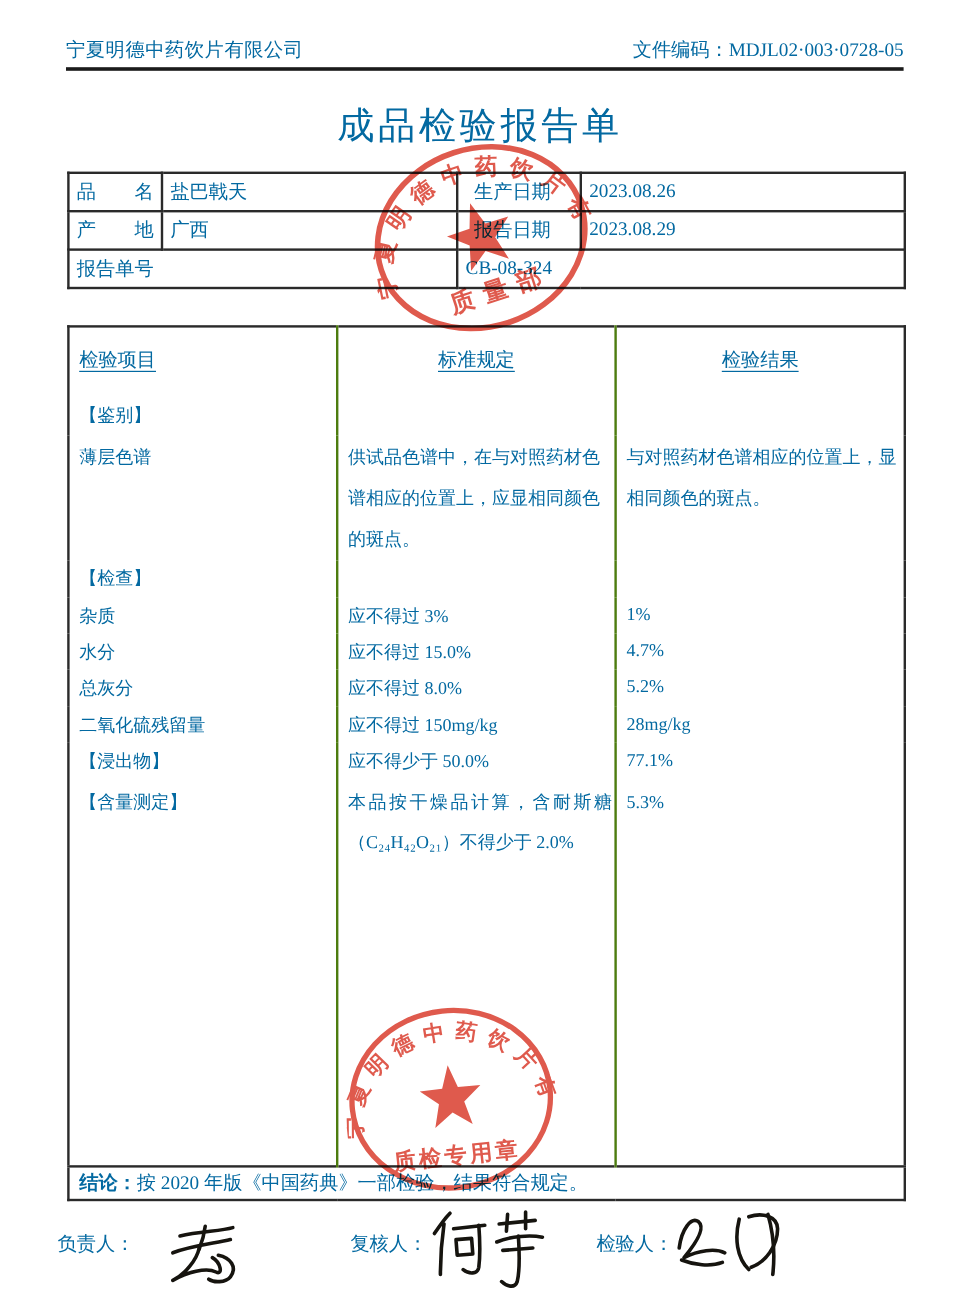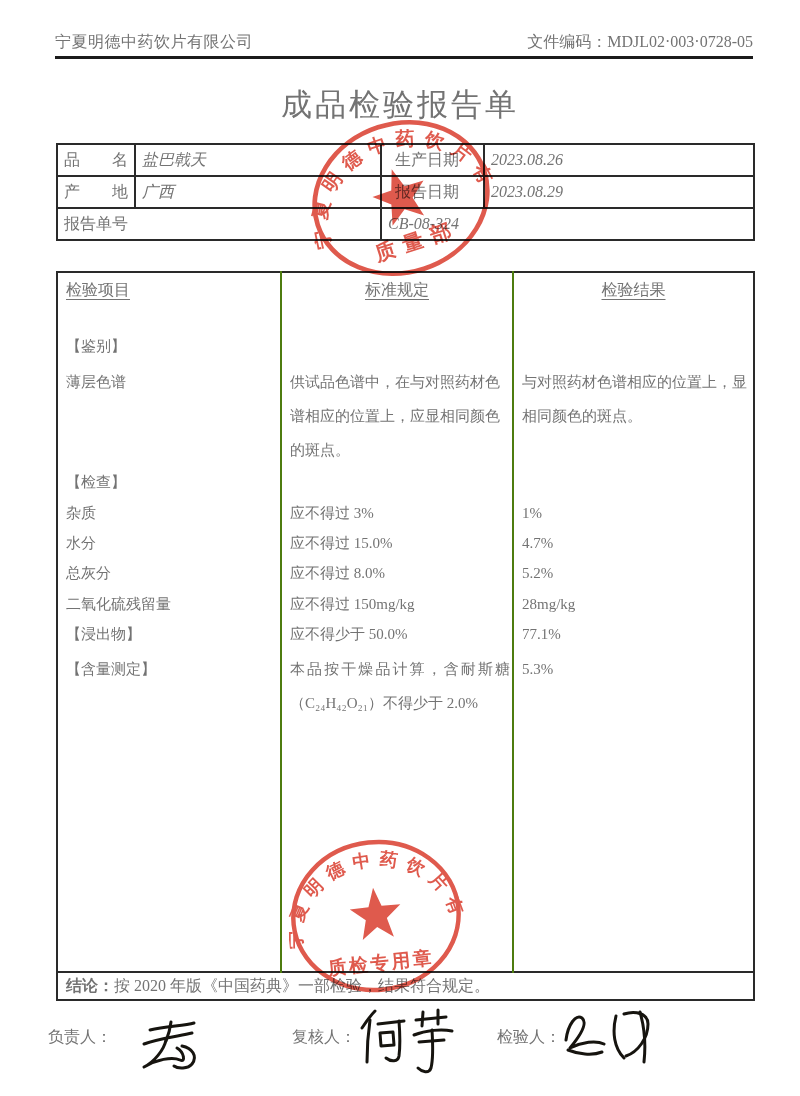--- a/index.html
+++ b/index.html
@@ -1,38 +1,38 @@
 <!DOCTYPE html>
 <html><head>
 <meta charset="utf-8">
 <style>
   html,body{margin:0;padding:0;background:#ffffff;}
   .page{
     position:relative;width:800px;height:1096px;background:#ffffff;overflow:hidden;
-    font-family:"Liberation Serif","DejaVu Serif",serif;color:#737373;
+    font-family:"Liberation Serif","DejaVu Serif",serif;color:#0369a1;
   }
   
   .hdr-company{position:absolute;left:55px;top:32px;font-size:16px;letter-spacing:.5px;}
   .hdr-code{position:absolute;right:47px;top:32px;font-size:16px;}
   .hdr-rule{position:absolute;left:55px;top:56px;width:698px;height:3px;background:#1b1b1b;}
   
   .title{position:absolute;left:0;top:84px;width:800px;text-align:center;
          font-size:31px;font-weight:normal;letter-spacing:3px;}
   
   table{border-collapse:collapse;table-layout:fixed;position:absolute;}
   .info{left:56px;top:143px;width:697px;}
   .info td{border:2px solid #2a2a2a;font-size:16px;height:30px;padding:0 6px;
            overflow:hidden;white-space:nowrap;}
   .info td.lab{padding-left:6px;border-radius:11px;}
   .info td.lab2{padding-left:13px;}
-  .info td.val{font-style:italic;}
+  .info td.val{}
   .main{left:56px;top:271px;width:697px;border:2px solid #2a2a2a;font-size:15px;}
   .main td{padding:0 0 0 8px;vertical-align:middle;overflow:hidden;}
   .main td + td{border-left:2px solid #4d7c0f;}
-  .main .hd td{vertical-align:top;padding-top:7px;font-size:16px;font-family:Liberation Serif, serif;}
+  .main .hd td{vertical-align:top;padding-top:17px;font-size:16px;font-family:Liberation Serif, serif;}
   .main .hd .c{text-align:center;padding-left:0;}
   .main .hd span{text-decoration:underline;text-underline-offset:4px;}
   .main .wrap td{vertical-align:top;line-height:34px;padding-top:2px;padding-right:2px;}
   .main .concl td{border-top:2px solid #2a2a2a;font-size:16px;white-space:nowrap;}
   .main .concl b{font-weight:bold;}
   
   .sig-label{position:absolute;top:1027px;font-size:16px;white-space:nowrap;}
   .sig{position:absolute;}
   .sig path{fill:none;stroke:#16140f;stroke-width:3;stroke-linecap:round;stroke-linejoin:round;}
   

